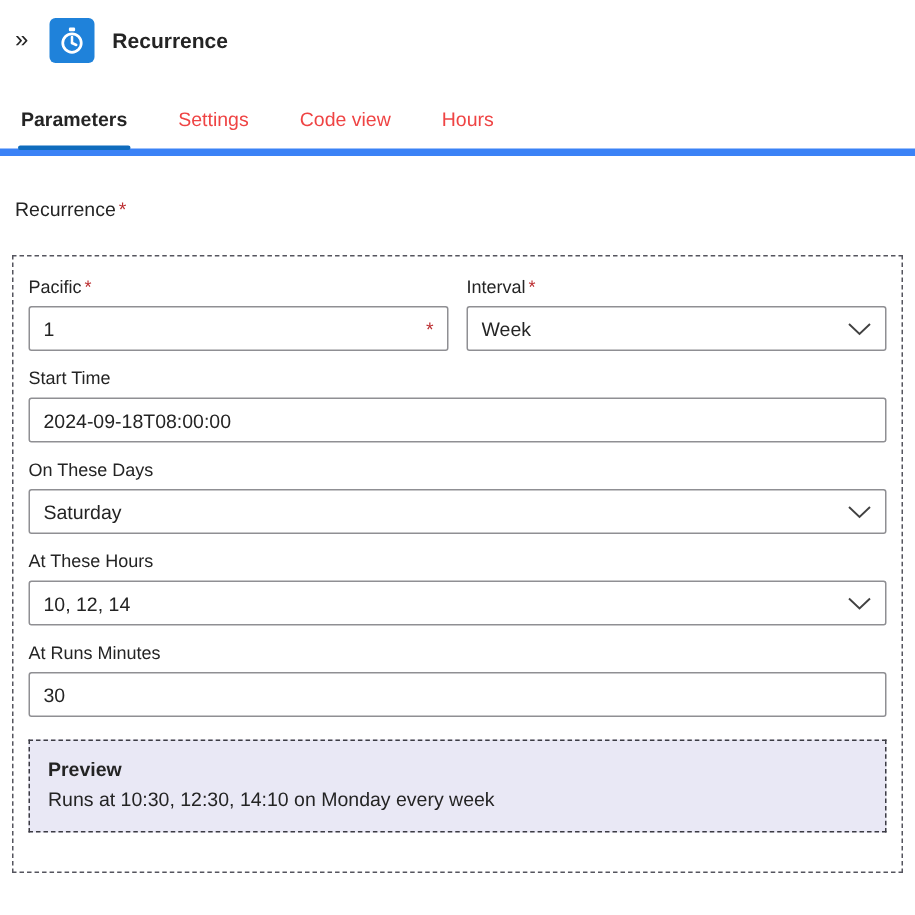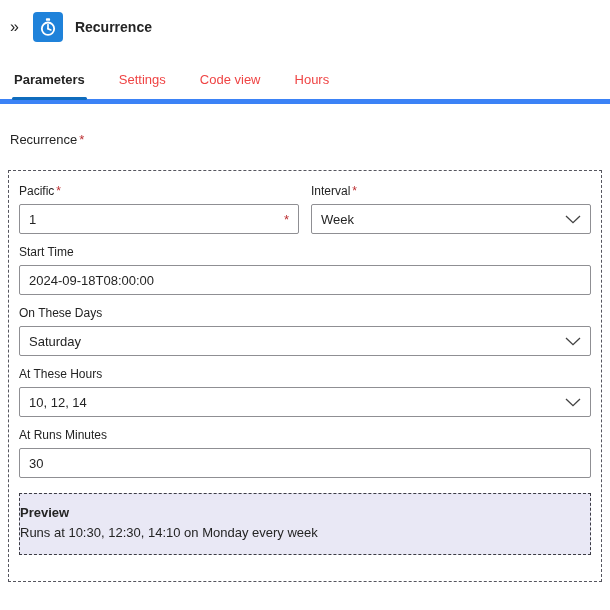--- a/index.html
+++ b/index.html
@@ -77,21 +77,21 @@
   }
   .dropdown { cursor: pointer; justify-content: space-between; }
   .dd-value { flex: 1 1 auto; white-space: nowrap; overflow: hidden; }
   .chev { flex: 0 0 auto; margin-left: 8px; display: flex; align-items: center; }
 
   
   .preview {
     margin-top: 4px;
     border: 1px dashed #3c3c44;
     background: #e9e8f5;
-    padding: 9px 12px 11px 0;
+    padding: 9px 12px 11px 12px;
     font-size: 13px; line-height: 1.55;
   }
   .preview-title { font-weight: 700; }
 </style>
 </head>
 <body>
 
 <div class="header">
   <span class="collapse-glyph">»</span>
   <span class="app-icon">

